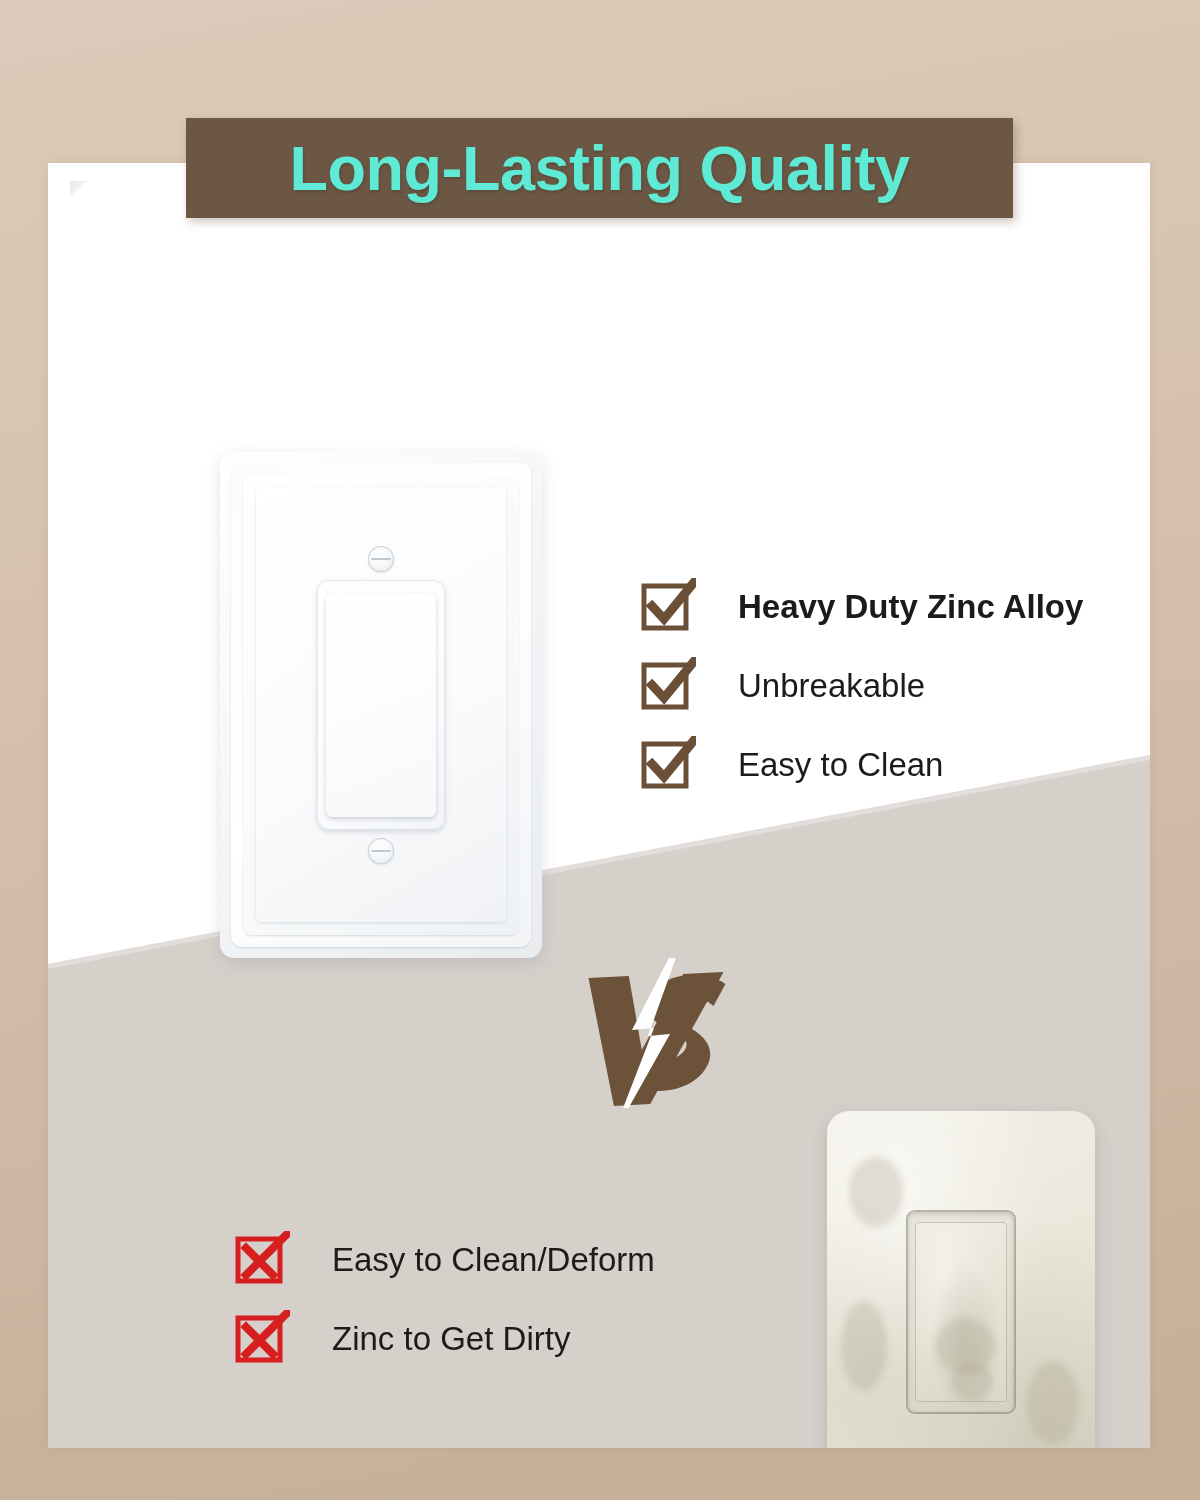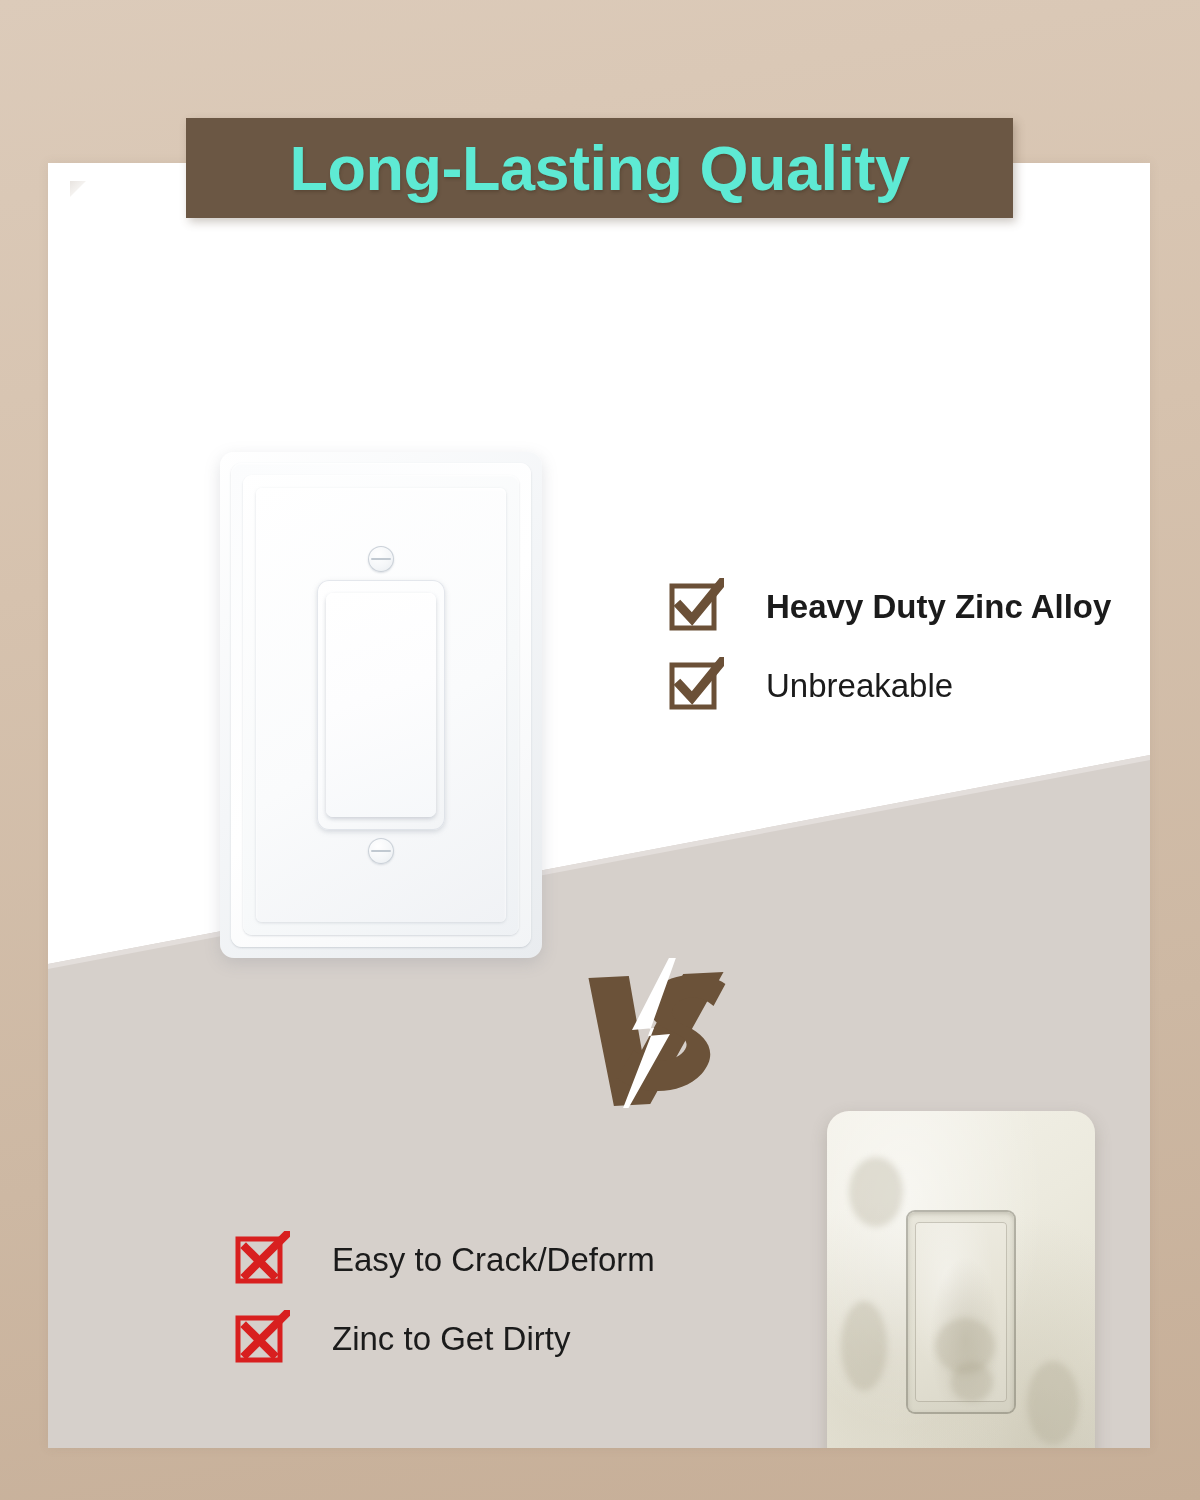--- a/index.html
+++ b/index.html
@@ -226,21 +226,21 @@
     left: 518px;
     top: 795px;
     width: 170px;
     height: 150px;
   }
 
   
   .feature-list {
     position: absolute;
   }
-  #pros-list { left: 620px; top: 415px; }
+  #pros-list { left: 592px; top: 415px; }
   #cons-list { left: 186px; top: 1068px; }
 
   .feature-row {
     display: flex;
     align-items: center;
     height: 56px;
     margin-bottom: 23px;
   }
   .feature-row:last-child { margin-bottom: 0; }
 
@@ -335,35 +335,44 @@
     <div class="feature-row">
       <span class="mark-box">
         <svg viewBox="0 0 56 56" width="56" height="56" aria-hidden="true">
           <rect x="4" y="8" width="42" height="42" fill="none" stroke="#6B5037" stroke-width="5"></rect>
           <path d="M12 28 L24 41 L55 3" fill="none" stroke="#6B5037" stroke-width="9" stroke-linecap="square" stroke-linejoin="miter"></path>
         </svg>
       </span>
       <span class="feature-label">Unbreakable</span>
     </div>
 
+    <div class="feature-row">
+      <span class="mark-box">
+        <svg viewBox="0 0 56 56" width="56" height="56" aria-hidden="true">
+          <rect x="4" y="8" width="42" height="42" fill="none" stroke="#6B5037" stroke-width="5"></rect>
+          <path d="M12 28 L24 41 L55 3" fill="none" stroke="#6B5037" stroke-width="9" stroke-linecap="square" stroke-linejoin="miter"></path>
+        </svg>
+      </span>
+      <span class="feature-label">Easy to Clean</span>
+    </div>
 
   </div>
 
   <div id="cons-list" class="feature-list">
 
 
     <div class="feature-row">
       <span class="mark-box">
         <svg viewBox="0 0 56 56" width="56" height="56" aria-hidden="true">
           <rect x="4" y="8" width="42" height="42" fill="none" stroke="#D81F1F" stroke-width="5"></rect>
           <path d="M12 17 L39 44" fill="none" stroke="#D81F1F" stroke-width="8" stroke-linecap="square"></path>
           <path d="M12 44 L53 3" fill="none" stroke="#D81F1F" stroke-width="8" stroke-linecap="square"></path>
         </svg>
       </span>
-      <span class="feature-label">Easy to Crack/Deform</span>
+      <span class="feature-label">Easy to Clean/Deform</span>
     </div>
 
     <div class="feature-row">
       <span class="mark-box">
         <svg viewBox="0 0 56 56" width="56" height="56" aria-hidden="true">
           <rect x="4" y="8" width="42" height="42" fill="none" stroke="#D81F1F" stroke-width="5"></rect>
           <path d="M12 17 L39 44" fill="none" stroke="#D81F1F" stroke-width="8" stroke-linecap="square"></path>
           <path d="M12 44 L53 3" fill="none" stroke="#D81F1F" stroke-width="8" stroke-linecap="square"></path>
         </svg>
       </span>

